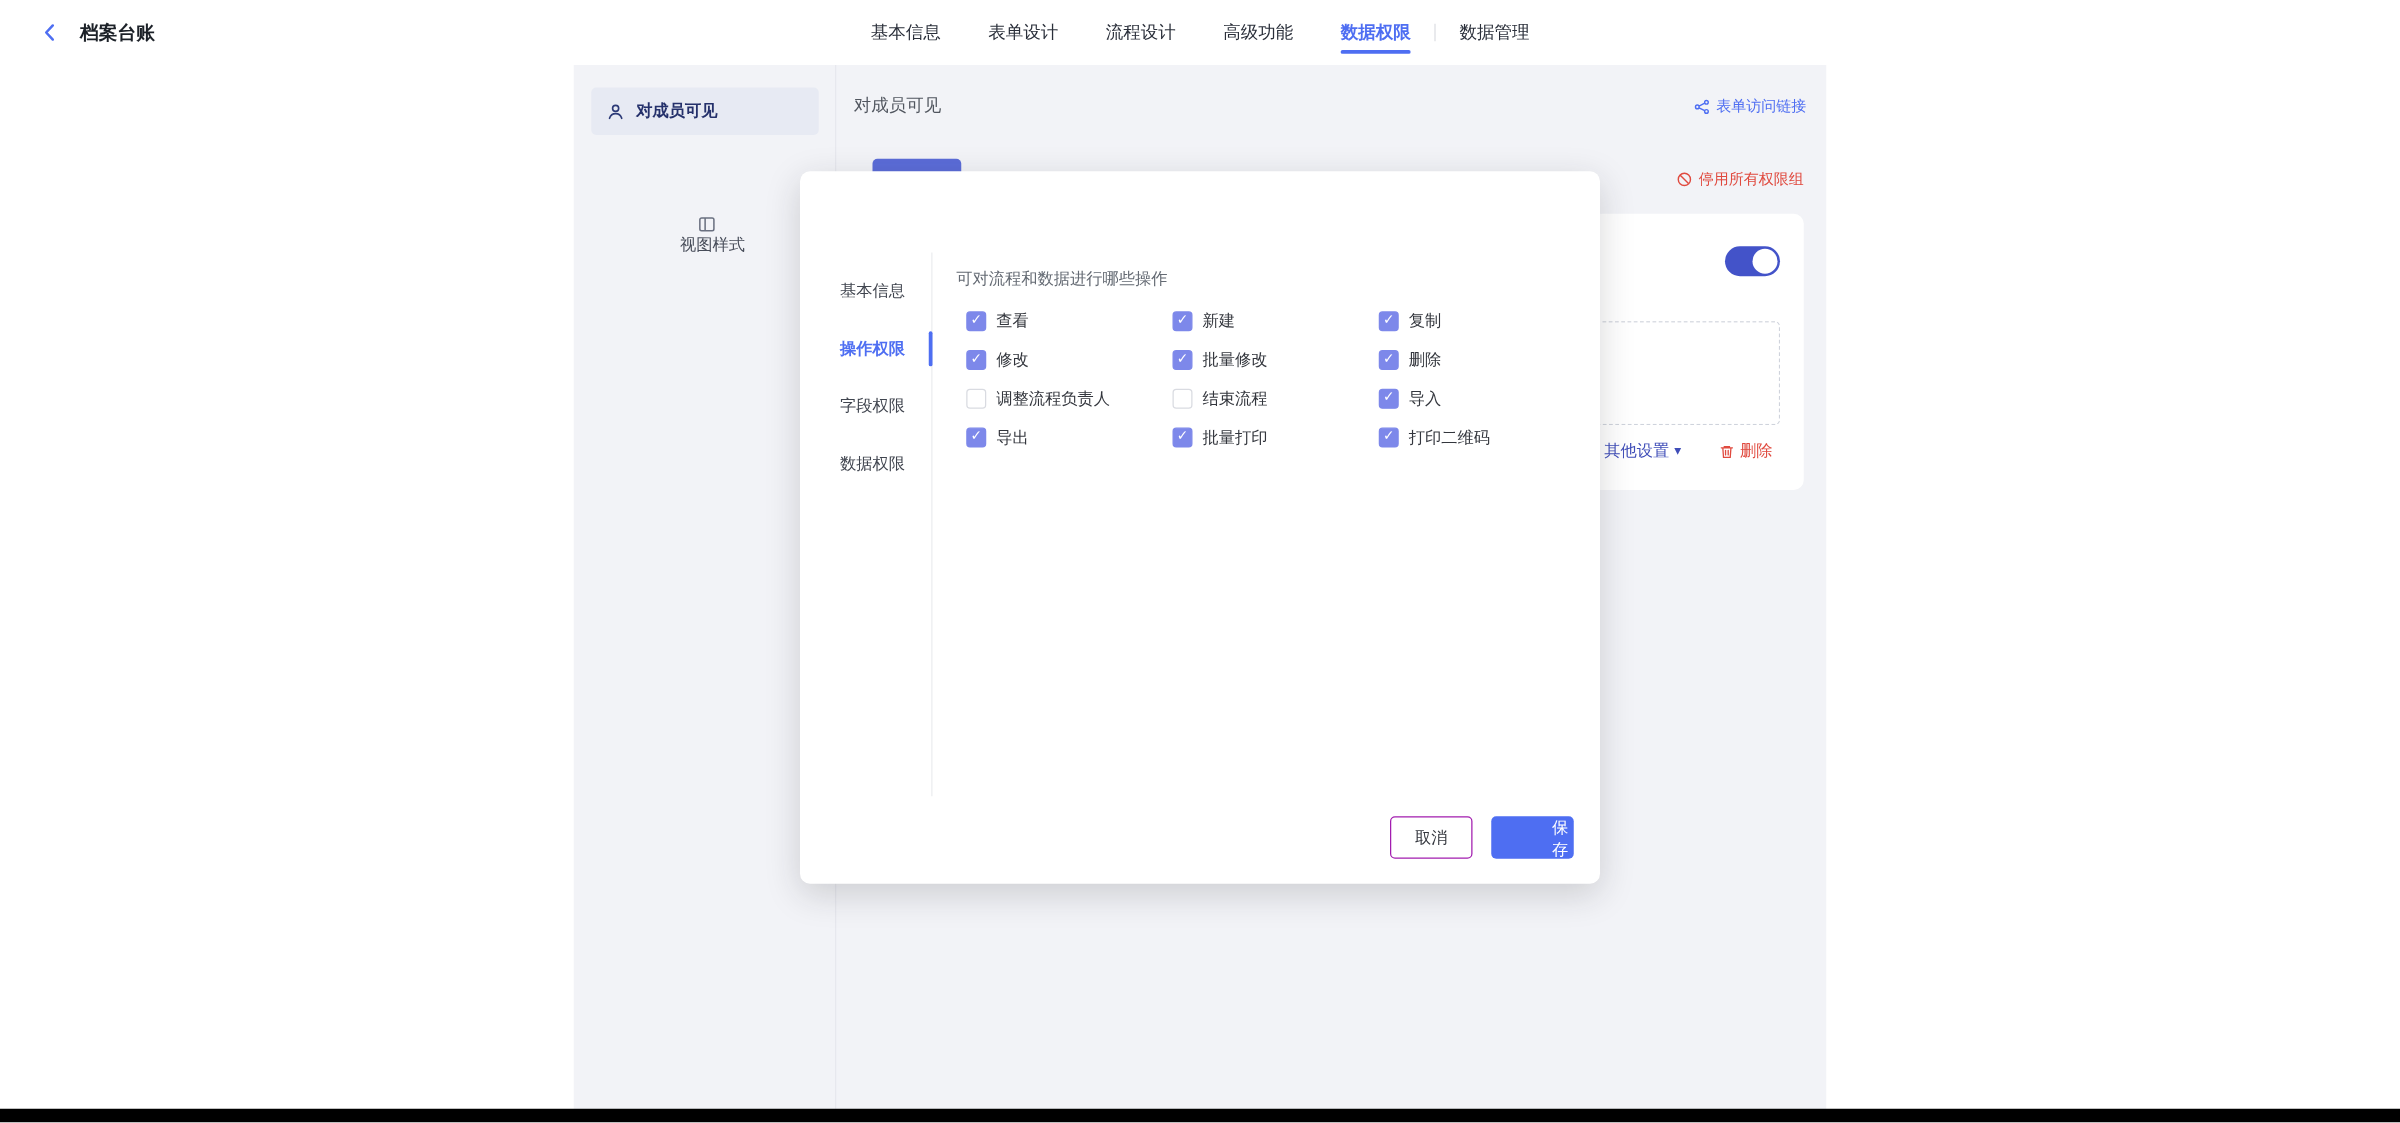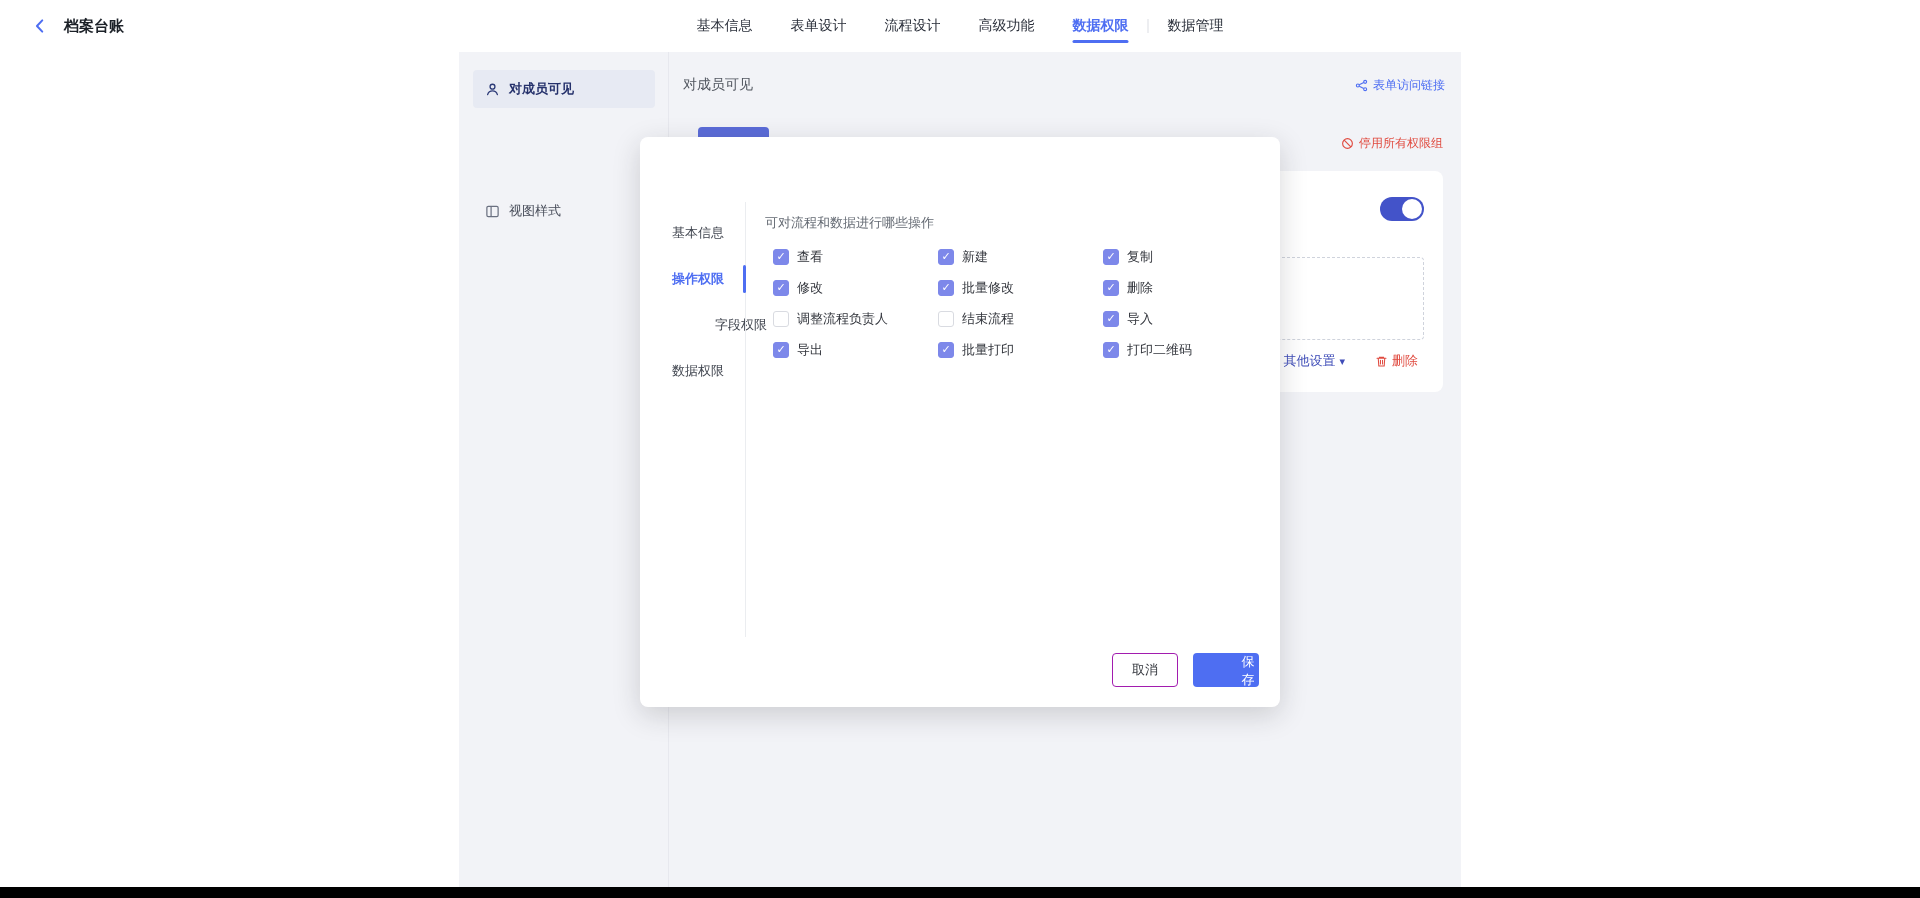--- a/index.html
+++ b/index.html
@@ -115,21 +115,21 @@
     <div class="side">
       <div class="side-item active" style="top:18px;">
         <span class="sicon">
           <svg width="15" height="15" viewBox="0 0 16 16" fill="none" stroke="currentColor" stroke-width="1.4" stroke-linecap="round">
               <circle cx="8" cy="5" r="2.6"></circle>
               <path d="M2.8 13.5c.8-2.6 2.8-4 5.2-4s4.4 1.4 5.2 4"></path>
             </svg>
         </span>
         <span>对成员可见</span>
       </div>
-      <div class="side-item" style="top:140px;">
+      <div class="side-item" style="top:120px;flex-direction:column;">
         <span class="sicon">
           <svg width="15" height="15" viewBox="0 0 16 16" fill="none" stroke="currentColor" stroke-width="1.3">
               <rect x="2" y="2.5" width="12" height="11" rx="1.5"></rect>
               <path d="M6.5 2.5v11"></path>
             </svg>
         </span>
         <span>视图样式</span>
       </div>
     </div>
 
@@ -182,21 +182,21 @@
   </div>
 
   <div class="modal">
 
     <div class="mtab" style="top:84px;">
         <span>基本信息</span>
       </div>
     <div class="mtab active" style="top:130px;">
         <span>操作权限</span>
       </div>
-    <div class="mtab" style="top:176px;margin-left:43px;">
+    <div class="mtab" style="top:176px;">
         <span>字段权限</span>
       </div>
     <div class="mtab" style="top:222px;">
         <span>数据权限</span>
       </div>
     <div class="rail"></div>
     <div class="rail-indicator"></div>
 
     <div class="modal-hint">可对流程和数据进行哪些操作</div>
 

